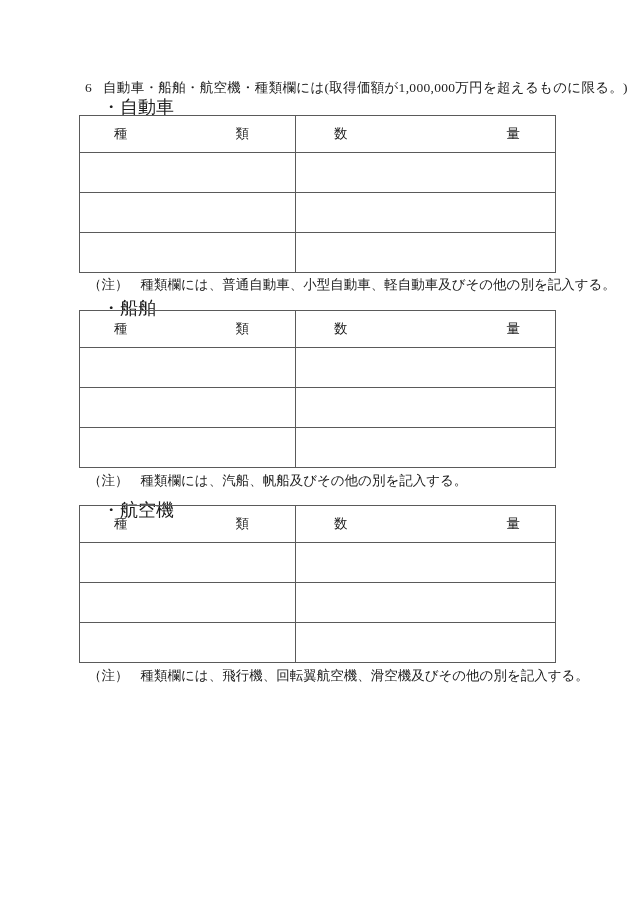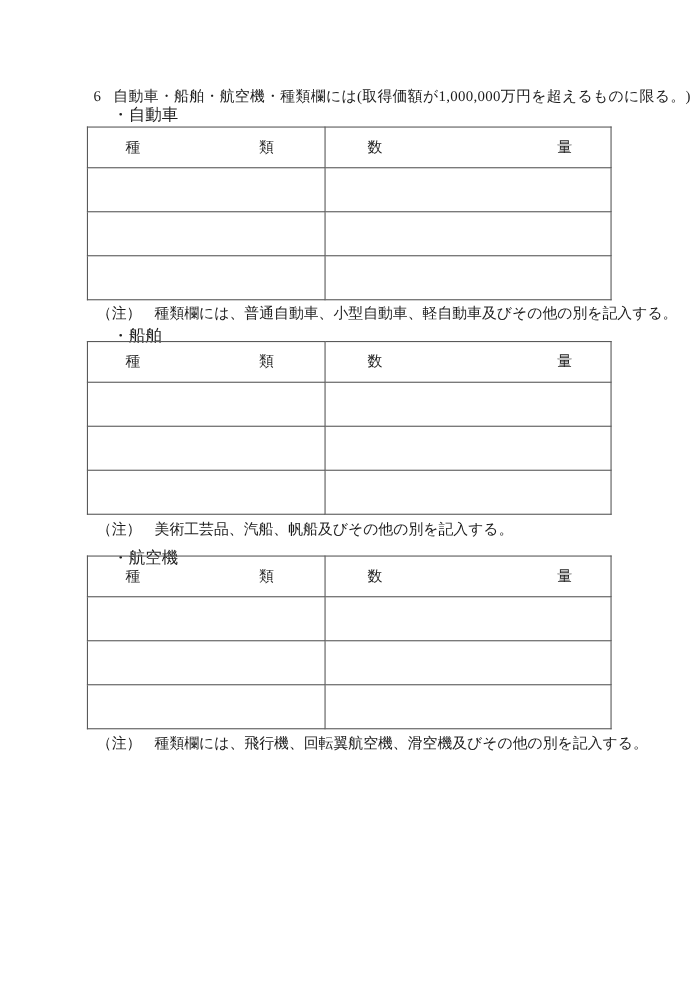--- a/index.html
+++ b/index.html
@@ -17,21 +17,21 @@
     top: 79px;
     left: 85px;
     font-size: 13.5px;
     letter-spacing: 0.3px;
     white-space: nowrap;
   }
   .heading .num { margin-right: 11px; }
   .sec-label {
     position: absolute;
     left: 102px;
-    font-size: 15px;
+    font-size: 18px;
     white-space: nowrap;
   }
   .form-table {
     position: absolute;
     left: 79px;
     border-collapse: collapse;
     table-layout: fixed;
     width: 474px;
   }
   .form-table td {
@@ -139,21 +139,21 @@
           <td class="col-kind"></td>
           <td class="col-qty"></td>
         </tr>
       <tr>
           <td class="col-kind"></td>
           <td class="col-qty"></td>
         </tr>
     </tbody>
   </table>
   <div class="note" style="top:472px;">
-    <span class="note-label">（注）</span><span>美術工芸品、汽船、帆船及びその他の別を記入する。</span>
+    <span class="note-label">（注）</span><span>種類欄には、汽船、帆船及びその他の別を記入する。</span>
   </div>
 
   <div class="sec-label" style="top:498px;">
     <span>・</span><span>航空機</span>
   </div>
   <table class="form-table t3">
     <thead>
       <tr>
         <td class="col-kind">
           <div class="header-cell hdr-kind">

